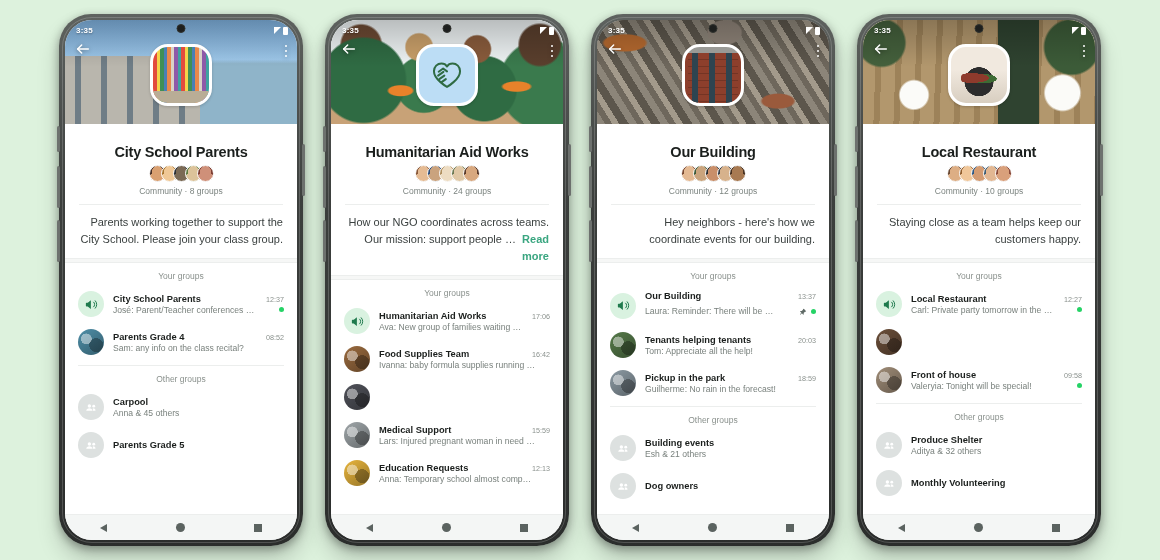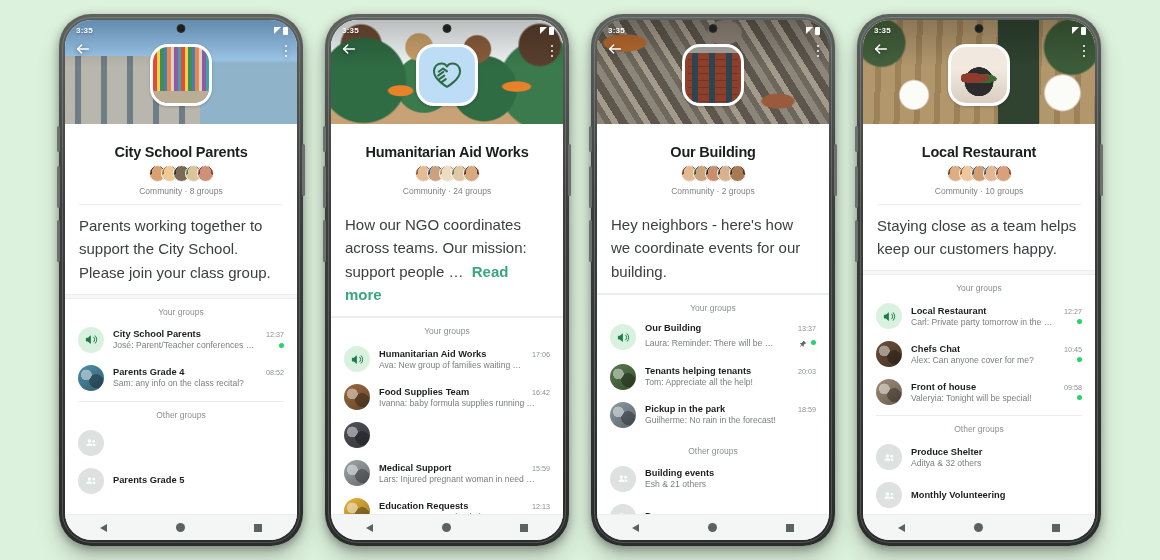--- a/index.html
+++ b/index.html
@@ -228,21 +228,21 @@
     background-size:cover;
   }
   .faces span:first-child { margin-left:0; }
   .sub {
     text-align:center; font-size:8.5px; color:#7c8480; margin-top:4px;
   }
   .divider { height:1px; background:#eceeed; margin:8px 14px 0; }
 
   .desc {
     padding:9px 14px 10px;
-    font-size:15px; line-height:1.55; color:#3b4140;
+    font-size:11px; line-height:1.55; color:#3b4140;text-align:right;
   }
   .readmore { color:#3aa680; font-weight:600; }
 
   .sect-sep { height:5px; background:#f6f7f6; border-top:1px solid #eceeed; border-bottom:1px solid #eceeed;}
 
   .sect-label {
     font-size:8.5px; color:#8a918d; padding:8px 13px 4px;text-align:center;
   }
 
   .row { display:flex; align-items:center; padding:6px 13px; gap:9px; }
@@ -376,20 +376,28 @@
                <div class="sect-label">Other groups</div>
   <div class="row">
     <div class="row-av av-ph">
               <svg viewBox="0 0 24 24" width="15" height="15" fill="#ffffff">
                 <circle cx="8.6" cy="9.5" r="2.7"></circle>
                 <circle cx="15.6" cy="9.8" r="2.3"></circle>
                 <path d="M3.6 17.2c0-2.6 2.3-4.1 5-4.1s5 1.5 5 4.1z"></path>
                 <path d="M14.2 13.3c2.3 0 4.2 1.3 4.2 3.9h-4.2z"></path>
               </svg>
             </div>
+    <div class="row-main">
+      <div class="row-top">
+        <div class="row-name">Carpool</div>
+      </div>
+      <div class="row-bot">
+        <div class="row-msg">Anna &amp; 45 others</div>
+      </div>
+    </div>
   </div>
   <div class="row">
     <div class="row-av av-ph">
               <svg viewBox="0 0 24 24" width="15" height="15" fill="#ffffff">
                 <circle cx="8.6" cy="9.5" r="2.7"></circle>
                 <circle cx="15.6" cy="9.8" r="2.3"></circle>
                 <path d="M3.6 17.2c0-2.6 2.3-4.1 5-4.1s5 1.5 5 4.1z"></path>
                 <path d="M14.2 13.3c2.3 0 4.2 1.3 4.2 3.9h-4.2z"></path>
               </svg>
             </div>
@@ -592,21 +600,21 @@
 
     <div class="body-wrap">
       <div class="title">Our Building</div>
       <div class="faces">
             <span style="background:radial-gradient(circle at 50% 34%, #e4b992 0 42%, transparent 43%), radial-gradient(circle at 50% 100%, #e4b992 0 55%, transparent 56%), #7a4a32"></span>
             <span style="background:radial-gradient(circle at 50% 34%, #caa47d 0 42%, transparent 43%), radial-gradient(circle at 50% 100%, #caa47d 0 55%, transparent 56%), #3d5a3a"></span>
             <span style="background:radial-gradient(circle at 50% 34%, #c98f6a 0 42%, transparent 43%), radial-gradient(circle at 50% 100%, #c98f6a 0 55%, transparent 56%), #2b2f33"></span>
             <span style="background:radial-gradient(circle at 50% 34%, #d7b28c 0 42%, transparent 43%), radial-gradient(circle at 50% 100%, #d7b28c 0 55%, transparent 56%), #3a4049"></span>
             <span style="background:radial-gradient(circle at 50% 34%, #a87a52 0 42%, transparent 43%), radial-gradient(circle at 50% 100%, #a87a52 0 55%, transparent 56%), #4a3322"></span>
           </div>
-      <div class="sub">Community · 2 groups</div>
+      <div class="sub">Community · 12 groups</div>
       <div class="divider"></div>
 
       <div class="desc">
         <span>Hey neighbors - here's how we coordinate events for our building.</span>
       </div>
 
       <div class="sect-sep"></div>
 
       <div class="sect-label">Your groups</div>
 
@@ -782,31 +790,20 @@
         <div class="row-msg">Carl: Private party tomorrow in the …</div>
 
         <span class="dot-unread"></span>
       </div>
     </div>
   </div>
   <div class="row">
     <div class="row-av" style="background:radial-gradient(circle at 32% 38%, rgba(255,255,255,.45) 0 22%, transparent 23%),
           radial-gradient(circle at 70% 62%, rgba(0,0,0,.30) 0 28%, transparent 29%),
           linear-gradient(145deg, #6b4f3a 0%, rgba(0,0,0,.35) 100%), #6b4f3a"></div>
-    <div class="row-main">
-      <div class="row-top">
-        <div class="row-name">Chefs Chat</div>
-        <div class="row-time">10:45</div>
-      </div>
-      <div class="row-bot">
-        <div class="row-msg">Alex: Can anyone cover for me?</div>
-
-        <span class="dot-unread"></span>
-      </div>
-    </div>
   </div>
   <div class="row">
     <div class="row-av" style="background:radial-gradient(circle at 32% 38%, rgba(255,255,255,.45) 0 22%, transparent 23%),
           radial-gradient(circle at 70% 62%, rgba(0,0,0,.30) 0 28%, transparent 29%),
           linear-gradient(145deg, #a08d78 0%, rgba(0,0,0,.35) 100%), #a08d78"></div>
     <div class="row-main">
       <div class="row-top">
         <div class="row-name">Front of house</div>
         <div class="row-time">09:58</div>
       </div>

